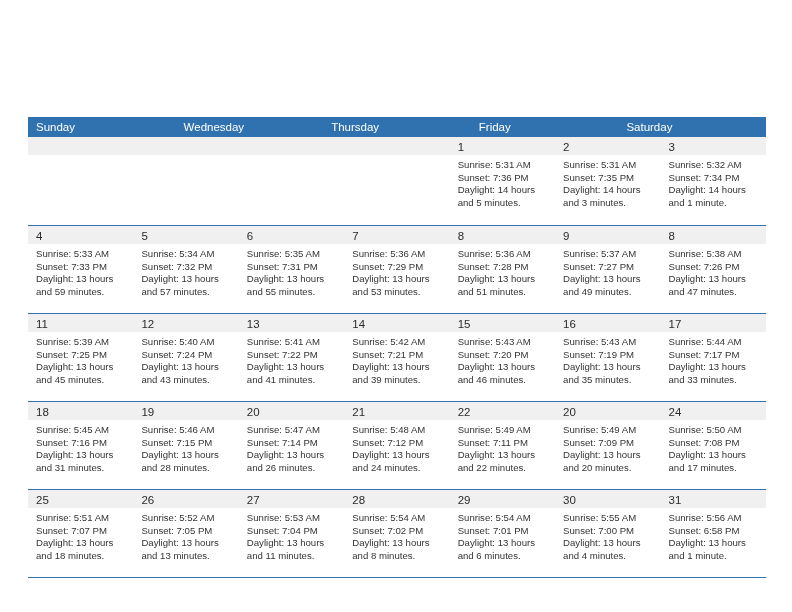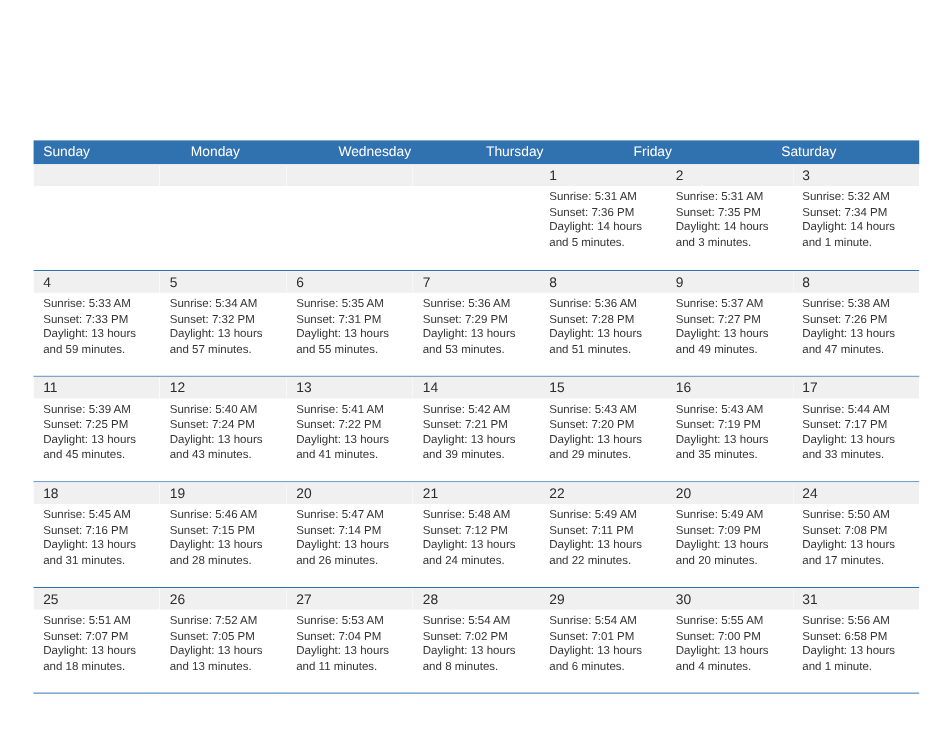--- a/index.html
+++ b/index.html
@@ -154,21 +154,20 @@
 </head>
 <body>
 
 <div class="page">
 
 
   <div class="calendar">
 
     <div class="dayhead">
       <div class="dh">Sunday</div>
-      <div class="dh">Monday</div>
       <div class="dh">Wednesday</div>
       <div class="dh">Thursday</div>
       <div class="dh">Friday</div>
       <div class="dh">Saturday</div>
     </div>
 
     <div id="weeks-container">
         <div class="week">
           <div class="cell empty">
             <div class="numband"><span class="daynum"></span></div>
@@ -311,21 +310,21 @@
               <div>Daylight: 13 hours</div>
               <div>and 39 minutes.</div>
             </div>
           </div>
           <div class="cell">
             <div class="numband"><span class="daynum">15</span></div>
             <div class="info">
               <div>Sunrise: 5:43 AM</div>
               <div>Sunset: 7:20 PM</div>
               <div>Daylight: 13 hours</div>
-              <div>and 29 minutes.</div>
+              <div>and 46 minutes.</div>
             </div>
           </div>
           <div class="cell">
             <div class="numband"><span class="daynum">16</span></div>
             <div class="info">
               <div>Sunrise: 5:43 AM</div>
               <div>Sunset: 7:19 PM</div>
               <div>Daylight: 13 hours</div>
               <div>and 35 minutes.</div>
             </div>
@@ -411,21 +410,21 @@
             <div class="info">
               <div>Sunrise: 5:51 AM</div>
               <div>Sunset: 7:07 PM</div>
               <div>Daylight: 13 hours</div>
               <div>and 18 minutes.</div>
             </div>
           </div>
           <div class="cell">
             <div class="numband"><span class="daynum">26</span></div>
             <div class="info">
-              <div>Sunrise: 7:52 AM</div>
+              <div>Sunrise: 5:52 AM</div>
               <div>Sunset: 7:05 PM</div>
               <div>Daylight: 13 hours</div>
               <div>and 13 minutes.</div>
             </div>
           </div>
           <div class="cell">
             <div class="numband"><span class="daynum">27</span></div>
             <div class="info">
               <div>Sunrise: 5:53 AM</div>
               <div>Sunset: 7:04 PM</div>

